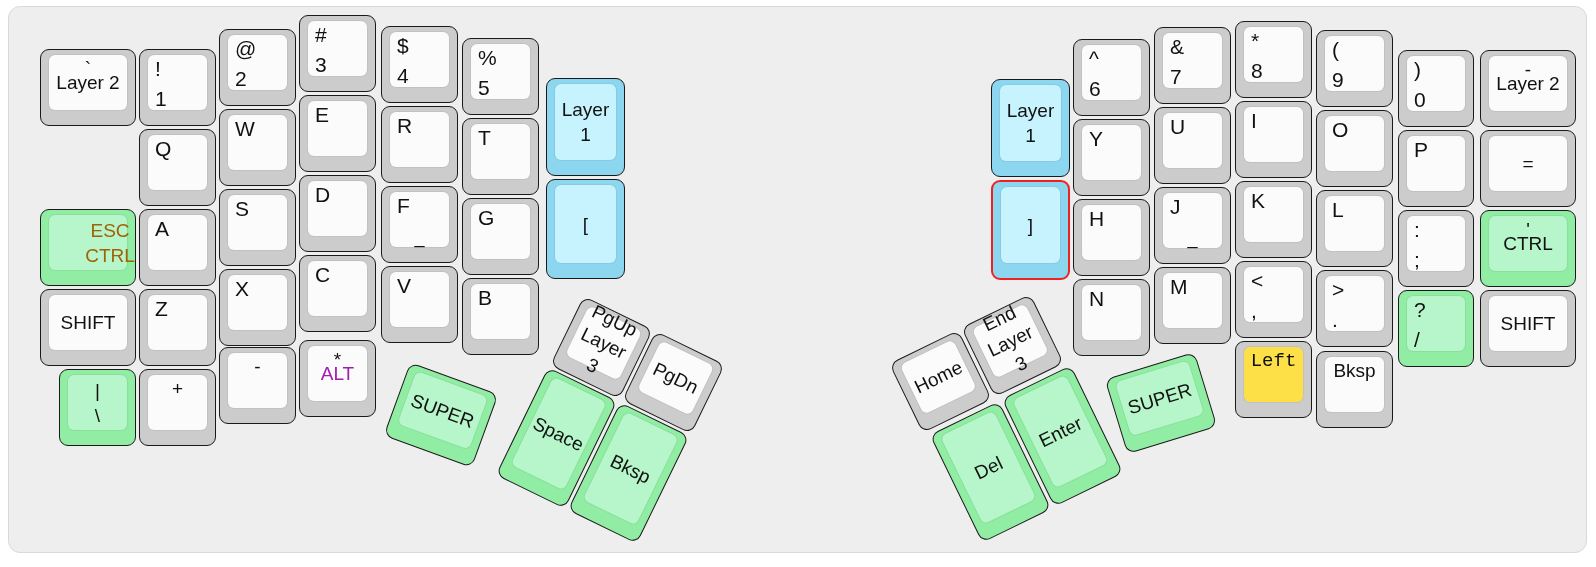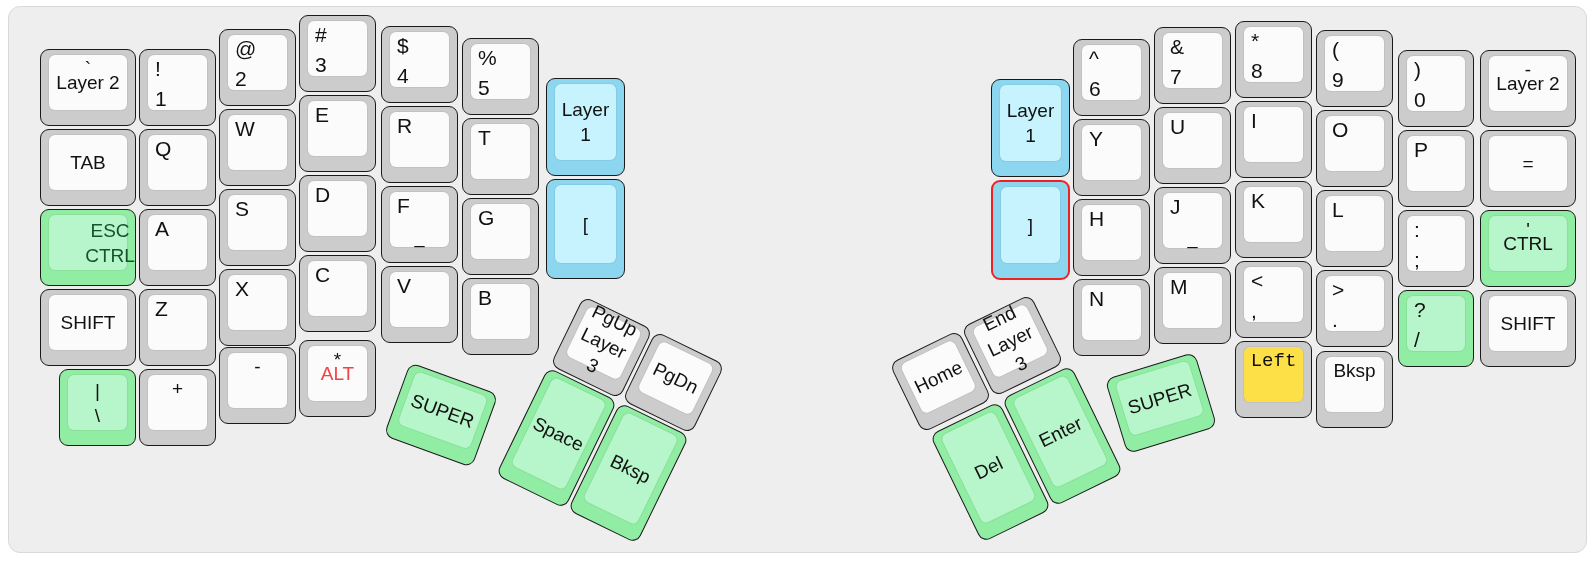--- a/index.html
+++ b/index.html
@@ -66,28 +66,23 @@
 <body>
 
 <div id="board">
   <div id="panel" style="left: 8px; top: 6px; width: 1579px; height: 547px; background: rgb(238, 238, 238); border: 1px solid rgb(217, 217, 217);"></div>
 <div class="key" style="left: 40px; top: 49px; width: 96px; height: 77px; background: rgb(204, 204, 204); border-color: rgb(26, 26, 26);">
       <div class="cap" style="background: rgb(251, 251, 251);">
         <div class="leg leg-tc" style="color: rgb(17, 17, 17);">`</div>
         <div class="leg leg-c" style="color: rgb(17, 17, 17);">Layer 2</div>
       </div>
     </div>
-    <div class="key" style="left: 40px; top: 129px; width: 96px; height: 77px; background: rgb(204, 204, 204); border-color: rgb(26, 26, 26);">
-      <div class="cap" style="background: rgb(251, 251, 251);">
-        <div class="leg leg-c" style="color: rgb(17, 17, 17);">TAB</div>
-      </div>
-    </div>
     <div class="key" style="left: 40px; top: 209px; width: 96px; height: 77px; background: rgb(144, 237, 163); border-color: rgb(26, 26, 26);">
       <div class="cap" style="background: rgb(183, 246, 202);">
-        <div class="leg leg-c" style="color: #14532d; margin-left: 44px;">ESC
+        <div class="leg leg-c" style="color: #a16207; margin-left: 44px;">ESC
 CTRL</div>
       </div>
     </div>
     <div class="key" style="left: 40px; top: 289px; width: 96px; height: 77px; background: rgb(204, 204, 204); border-color: rgb(26, 26, 26);">
       <div class="cap" style="background: rgb(251, 251, 251);">
         <div class="leg leg-c" style="color: rgb(17, 17, 17);">SHIFT</div>
       </div>
     </div>
     <div class="key" style="left: 59px; top: 369px; width: 77px; height: 77px; background: rgb(144, 237, 163); border-color: rgb(26, 26, 26);">
       <div class="cap" style="background: rgb(183, 246, 202);">
@@ -164,21 +159,21 @@
       </div>
     </div>
     <div class="key" style="left: 299px; top: 255px; width: 77px; height: 77px; background: rgb(204, 204, 204); border-color: rgb(26, 26, 26);">
       <div class="cap" style="background: rgb(251, 251, 251);">
         <div class="leg leg-tl" style="color: rgb(17, 17, 17);">C</div>
       </div>
     </div>
     <div class="key" style="left: 299px; top: 340px; width: 77px; height: 77px; background: rgb(204, 204, 204); border-color: rgb(26, 26, 26);">
       <div class="cap" style="background: rgb(251, 251, 251);">
         <div class="leg leg-tc" style="color: rgb(17, 17, 17);">*</div>
-        <div class="leg leg-c" style="color: #ef4444;">ALT</div>
+        <div class="leg leg-c" style="color: #a21caf;">ALT</div>
       </div>
     </div>
     <div class="key" style="left: 381px; top: 26px; width: 77px; height: 77px; background: rgb(204, 204, 204); border-color: rgb(26, 26, 26);">
       <div class="cap" style="background: rgb(251, 251, 251);">
         <div class="leg leg-tl" style="color: rgb(17, 17, 17);">$
 4</div>
       </div>
     </div>
     <div class="key" style="left: 381px; top: 106px; width: 77px; height: 77px; background: rgb(204, 204, 204); border-color: rgb(26, 26, 26);">
       <div class="cap" style="background: rgb(251, 251, 251);">

